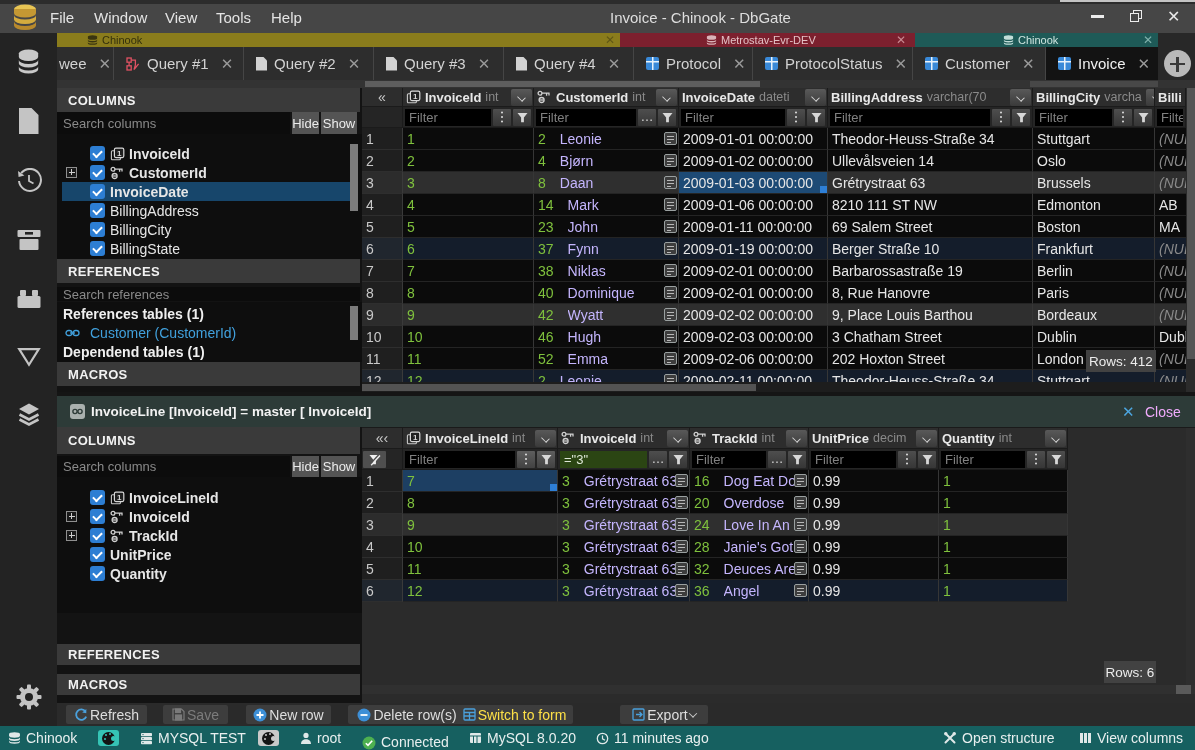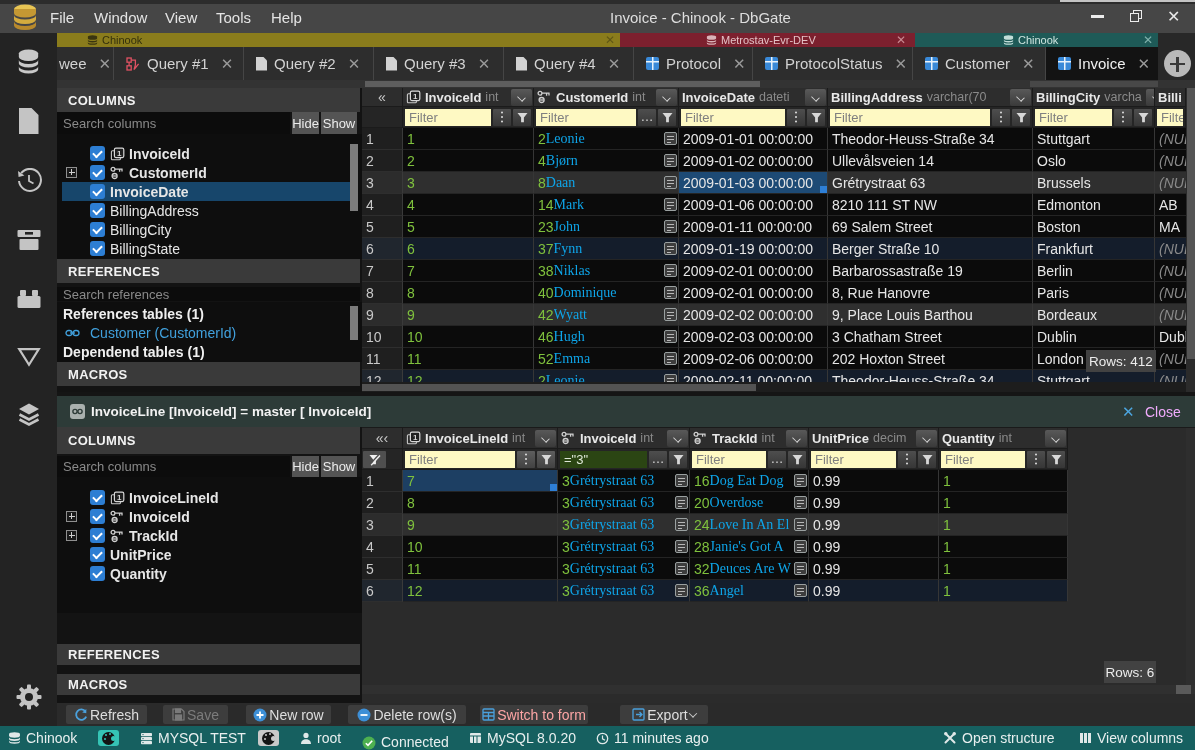--- a/index.html
+++ b/index.html
@@ -36,33 +36,33 @@
 .exp::after{content:"";position:absolute;left:3.7px;top:1.2px;width:1.5px;height:6px;background:#cfcfcf;}
 .sthumb{position:absolute;background:#7c7c7c;width:8px;}
 
 .gcol{position:absolute;top:0;}
 .ghead{height:19px;background:#2d2d2d;border-bottom:1px solid #1b1b1b;border-right:1px solid #1b1b1b;display:flex;align-items:center;padding:0 1px 0 3px;gap:4px;overflow:hidden;}
 .ghname{color:#e8e8e8;font-weight:bold;font-size:13px;white-space:nowrap;}
 .ghtype{color:#8a8a8a;font-size:12.5px;white-space:nowrap;}
 .chev{width:21px;height:17px;background:linear-gradient(#595959,#3a3a3a);border-radius:2px;flex:none;margin-left:auto;margin-right:0;position:relative;align-self:center;}
 .chev::after{content:"";position:absolute;left:7px;top:5px;width:6px;height:6px;border-right:1.6px solid #d8d8d8;border-bottom:1.6px solid #d8d8d8;transform:rotate(45deg) scale(1,.75);}
 .gfilt{height:21px;background:#252525;border-bottom:1px solid #1b1b1b;border-right:1px solid #1b1b1b;display:flex;align-items:center;padding:2px;gap:2px;}
-.finput{flex:1;height:17px;background:#fef9c3;color:#808080;font-size:13px;line-height:17px;padding-left:4px;overflow:hidden;white-space:nowrap;}
+.finput{flex:1;height:17px;background:#000000;color:#808080;font-size:13px;line-height:17px;padding-left:4px;overflow:hidden;white-space:nowrap;}
 .fbtn{width:18px;height:17px;background:linear-gradient(#4e4e4e,#363636);color:#d8d8d8;flex:none;display:flex;align-items:center;justify-content:center;font-size:12px;border-radius:1px;}
 .cell{height:22px;border-bottom:1px solid #242424;border-right:1px solid #363636;display:flex;align-items:center;padding-left:4px;font-size:14px;color:#e6e6e6;overflow:hidden;white-space:nowrap;background:#0b0b0b;position:relative;}
 .rn .cell{background:#1f1f1f;color:#c9c9c9;border-right:1px solid #3a3a3a;border-bottom:1px solid #2e2e2e;}
 .cell.s3{background:#2f2f2f;}
 .cell.s6{background:#141d2b;}
 .rn .cell.s3{background:#2c2c2c;}
 .rn .cell.s6{background:#20262e;}
 .cell.sel{background:#1d4a75;}
 .cell.sel2{background:#1d3f63;}
 .handle{position:absolute;right:0;bottom:0;width:7px;height:7px;background:#2e7fd6;}
 .green{color:#7fc13d;}
-.hint{color:#0ea5e9;margin-left:0;flex:1 1 auto;overflow:hidden;white-space:nowrap;font-family:Liberation Serif, serif;}
+.hint{color:#c4b5fd;margin-left:14px;flex:1 1 auto;overflow:hidden;white-space:nowrap;}
 .nullv{color:#8a8a8a;font-style:italic;}
 .dic{width:13px;height:13px;border:1px solid #9aa0a0;border-radius:2px;background-color:#3d3d3d;flex:none;margin-left:auto;margin-right:1px;
  background-image:linear-gradient(#b8b8b8,#b8b8b8),linear-gradient(#b8b8b8,#b8b8b8),linear-gradient(#b8b8b8,#b8b8b8);
  background-size:7px 1px,7px 1px,4px 1px;background-position:2px 3px,2px 6px,2px 9px;background-repeat:no-repeat;}
 .kdots{width:2.6px;height:2.6px;background:#e0e0e0;border-radius:50%;box-shadow:0 -4.5px #e0e0e0,0 4.5px #e0e0e0;}
 .bgrid .ghead{height:21px;}
 
 .tbtn{position:absolute;top:705px;height:19px;background:#3d3d3d;border-radius:2px;color:#dedede;font-size:14px;display:flex;align-items:center;justify-content:center;gap:2px;}
 #statusbar{left:0;top:726px;width:1195px;height:24px;background:#166060;color:#e8efef;font-size:14px;}
 .stitem{position:absolute;top:0;height:24px;display:flex;align-items:center;gap:5px;color:#e8efef;font-size:14px;}
@@ -1004,21 +1004,21 @@
       </svg>
       <span>New row</span>
     </div>
 <div class="tbtn" style="left:348px;width:118px;color:#dedede;">
       <svg width="14" height="14" viewBox="0 0 14 14" style="">
         <circle cx="7" cy="7" r="6.5" fill="#3d8fd6"></circle>
         <path d="M3.5 7 H10.5" stroke="#fff" stroke-width="1.8"></path>
       </svg>
       <span>Delete row(s)</span>
     </div>
-<div class="tbtn" style="left:480px;width:108px;color:#fca5a5;">
+<div class="tbtn" style="left:456px;width:117px;color:#fde047;">
       <svg width="13" height="13" viewBox="0 0 13 13" style="">
         <g fill="none" stroke="#4aa0dc" stroke-width="1.3">
           <rect x="1" y="1" width="11" height="11" rx="1"></rect>
           <path d="M1 4.5 H12 M1 8 H12 M6.5 4.5 V12"></path>
         </g>
       </svg>
       <span>Switch to form</span>
     </div>
 <div class="tbtn" style="left:620px;width:88px;color:#dedede;">
       <svg width="13" height="13" viewBox="0 0 13 13" style="">

